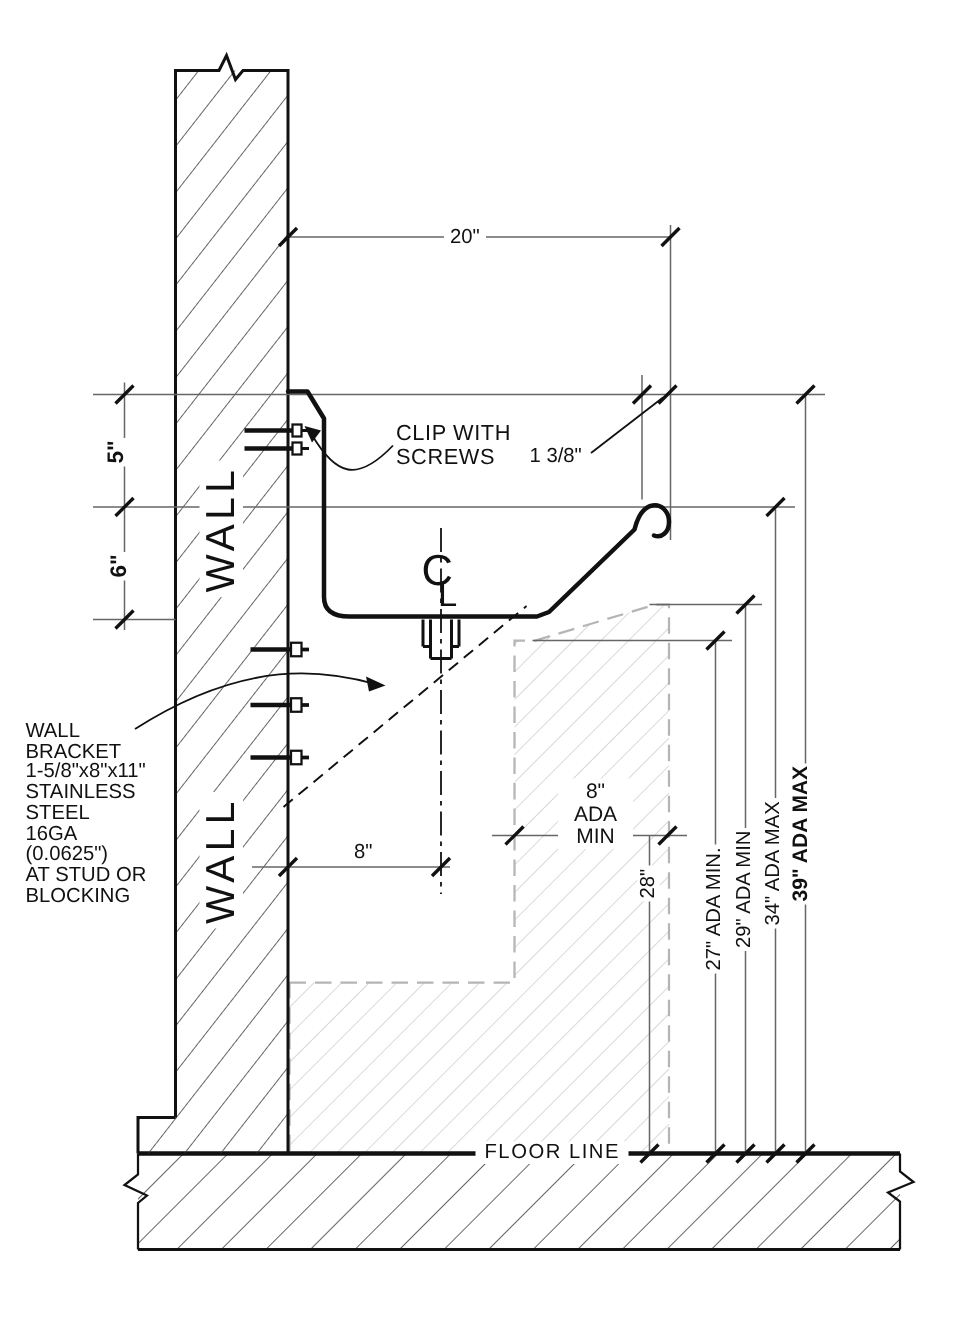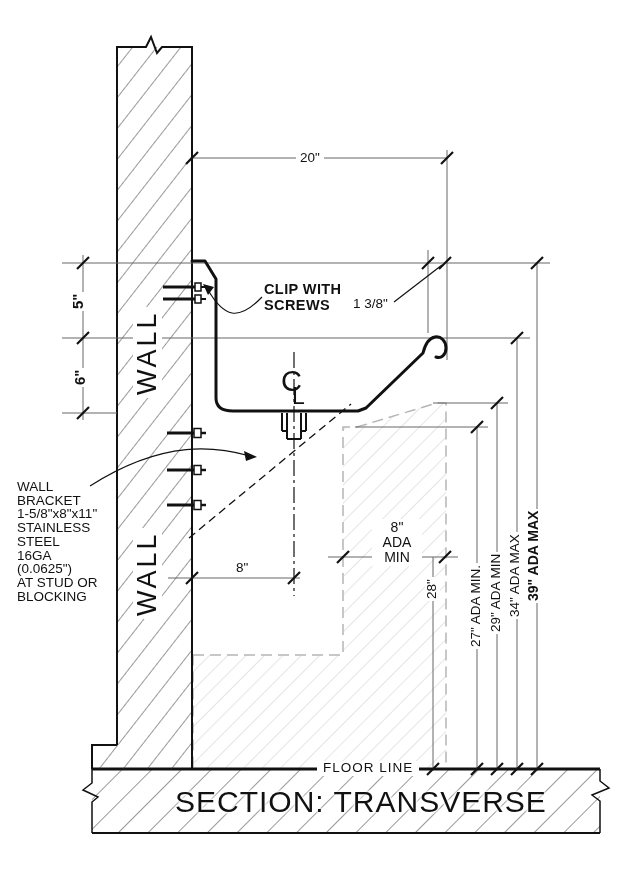--- a/index.html
+++ b/index.html
@@ -4,21 +4,21 @@
 <style>
   html,body{margin:0;padding:0;background:#fff;}
   .stage{position:relative;width:642px;height:887px;background:#fff;overflow:hidden;
          font-family:"Liberation Sans",sans-serif;color:#111;}
   .stage svg{position:absolute;left:0;top:0;}
   .lbl{position:absolute;color:#111;white-space:pre-line;line-height:1.08;}
   .rot{transform-origin:0 0;transform:rotate(-90deg);white-space:nowrap;}
   .bgw{background:#fff;}
   .b{font-weight:bold;}
   #dim20{left:296px;top:151px;font-size:13.5px;padding:0 4px;}
-  #clipnote{left:264px;top:282px;font-size:14.5px;letter-spacing:.4px;font-weight:bold;}
+  #clipnote{left:264px;top:282px;font-size:14.5px;letter-spacing:.4px;}
   #dim138{left:351px;top:297px;font-size:13.5px;padding:0 2px;}
   #dim5{left:70px;top:311px;font-size:15px;padding:0 2px;}
   #dim6{left:72px;top:387px;font-size:15px;padding:0 2px;}
   #wallU{left:133px;top:398px;font-size:27px;letter-spacing:3px;padding:0 3px;}
   #wallL{left:133px;top:619px;font-size:27px;letter-spacing:3px;padding:0 3px;}
   #bracketnote{left:17px;top:480px;font-size:13.5px;line-height:13.7px;}
   #dim8{left:236px;top:561px;font-size:13.5px;}
   #ada8{left:372px;top:519px;width:50px;text-align:center;font-size:14px;line-height:15px;padding:1px 0;}
   #dim28{left:425px;top:601px;font-size:13.5px;padding:0 2px;}
   #ada27{left:469px;top:649px;font-size:13.5px;padding:0 2px;}
@@ -174,17 +174,16 @@
 <div class="lbl" id="dim8">8"</div>
 <div class="lbl bgw" id="ada8">8"
 ADA
 MIN</div>
 <div class="lbl rot bgw" id="dim28">28"</div>
 <div class="lbl rot bgw" id="ada27">27" ADA MIN.</div>
 <div class="lbl rot bgw" id="ada29">29" ADA MIN</div>
 <div class="lbl rot bgw" id="ada34">34" ADA MAX</div>
 <div class="lbl rot bgw b" id="ada39">39" ADA MAX</div>
 <div class="lbl bgw" id="floorlbl">FLOOR LINE</div>
-<div class="lbl" id="title">SECTION: TRANSVERSE</div>
 <div class="lbl" id="clc">C</div>
 <div class="lbl" id="cll">L</div>
 
 </div>
 
 </body></html>

